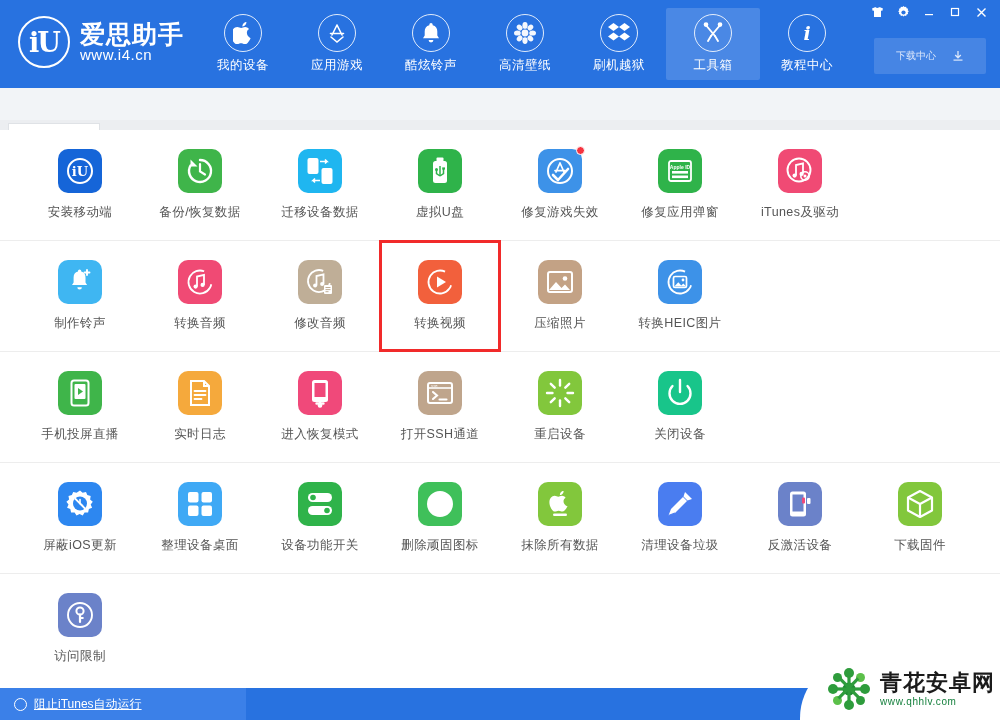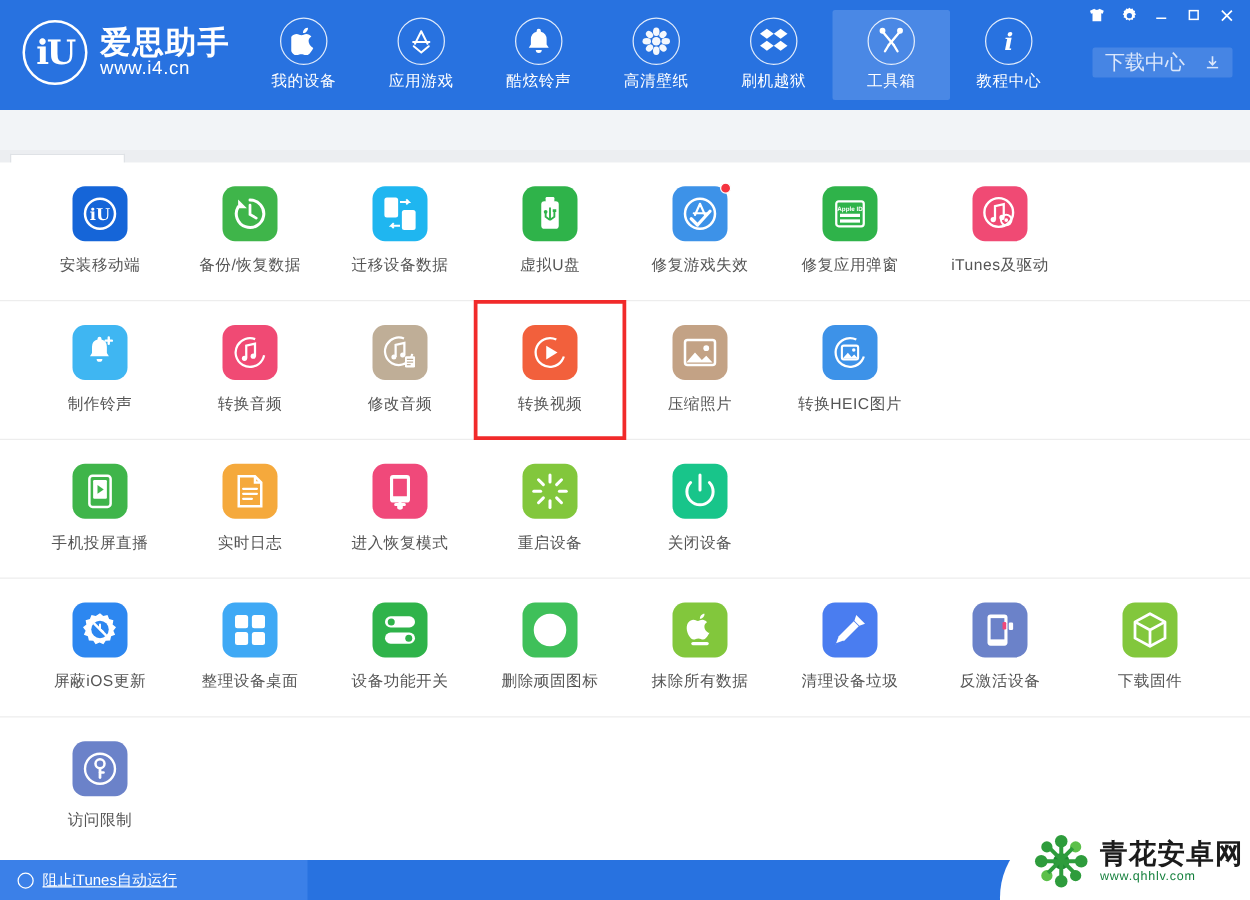--- a/index.html
+++ b/index.html
@@ -48,24 +48,24 @@
   
   .winbtns {
     position: absolute; right: 8px; top: 2px; display: flex; align-items: center; gap: 4px;
   }
   .winbtn {
     width: 22px; height: 20px; display: flex; align-items: center; justify-content: center;
     color: #fff; font-size: 12px; cursor: pointer;
   }
 
   .dl-center {
-    position: absolute; right: 14px; top: 38px; width: 112px; height: 24px;
+    position: absolute; right: 14px; top: 38px; width: 112px; height: 36px;
     background: rgba(255,255,255,0.14); border-radius: 2px;
     display: flex; align-items: center; justify-content: center; gap: 16px;
-    color: #dbe7fb; font-size: 16px; cursor: pointer;
+    color: #dbe7fb; font-size: 10px; cursor: pointer;
   }
 
   
   .tabstrip {
     position: absolute; left: 0; top: 88px; width: 1000px; height: 42px;
     background: #eceef1; border-bottom: 1px solid #dfe2e6; margin-top: 32px;
   }
   .tab {
     position: absolute; left: 8px; top: 3px; width: 92px; height: 39px;
     background: #ffffff; border: 1px solid #dfe2e6; border-bottom: none;
@@ -456,20 +456,32 @@
         <div class="cell">
           <div class="tile" style="background:#f0497a">
             <svg width="30" height="30" viewBox="0 0 30 30">
               <rect x="7" y="2" width="16" height="22" rx="2.5" fill="#ffffff"></rect>
               <rect x="9.5" y="5" width="11" height="14" fill="#f0497a"></rect>
               <path d="M15 22 v6 M11.5 25.5 h7" stroke="#ffffff" stroke-width="2.4" stroke-linecap="round"></path>
               <circle cx="15" cy="27.5" r="2.3" fill="#ffffff"></circle>
             </svg>
           </div>
           <div class="cell-label">进入恢复模式</div>
+        </div>
+        <div class="cell">
+          <div class="tile" style="background:#bfa58c">
+            <svg width="30" height="30" viewBox="0 0 30 30">
+              <rect x="3" y="5" width="24" height="20" rx="2" fill="none" stroke="#ffffff" stroke-width="2"></rect>
+              <path d="M3 10 h24" stroke="#ffffff" stroke-width="1.6"></path>
+              <text x="6" y="9" font-size="3.6" fill="#ffffff" font-family="Liberation Mono, monospace">SSH</text>
+              <path d="M8 14 l4 3.5 -4 3.5" stroke="#ffffff" stroke-width="2.1" fill="none" stroke-linecap="round"></path>
+              <path d="M14.5 21.5 h7" stroke="#ffffff" stroke-width="2.1" stroke-linecap="round"></path>
+            </svg>
+          </div>
+          <div class="cell-label">打开SSH通道</div>
         </div>
         <div class="cell">
           <div class="tile" style="background:#82c73c">
             <svg width="30" height="30" viewBox="0 0 30 30">
               <g stroke="#ffffff" stroke-width="2.4" stroke-linecap="round">
                 <path d="M15 2 v5.5"></path>
                 <path d="M15 22.5 v5.5"></path>
                 <path d="M2 15 h5.5"></path>
                 <path d="M22.5 15 h5.5"></path>
                 <path d="M5.8 5.8 l3.9 3.9"></path>

